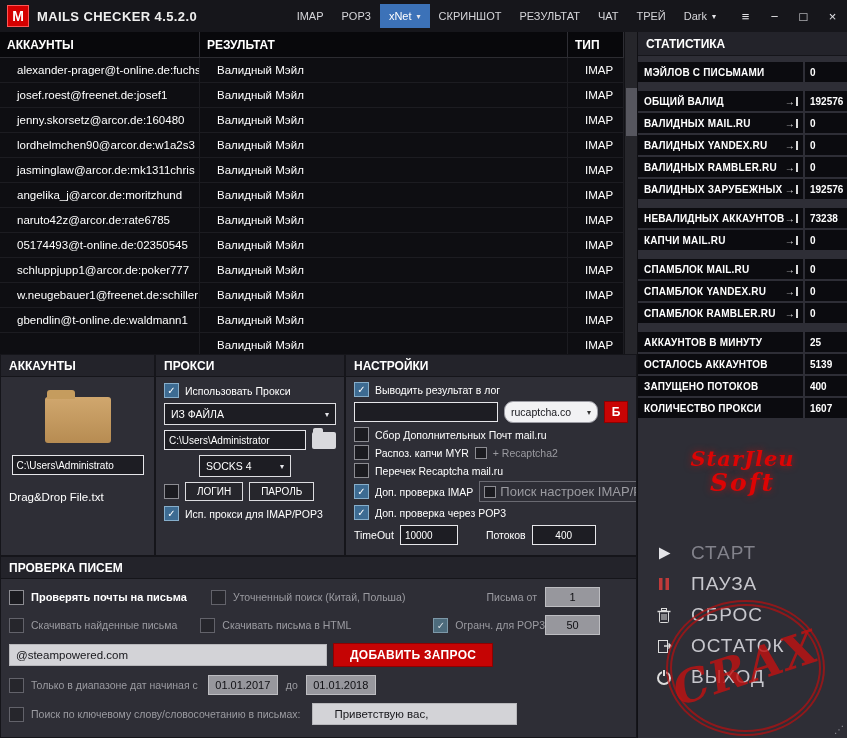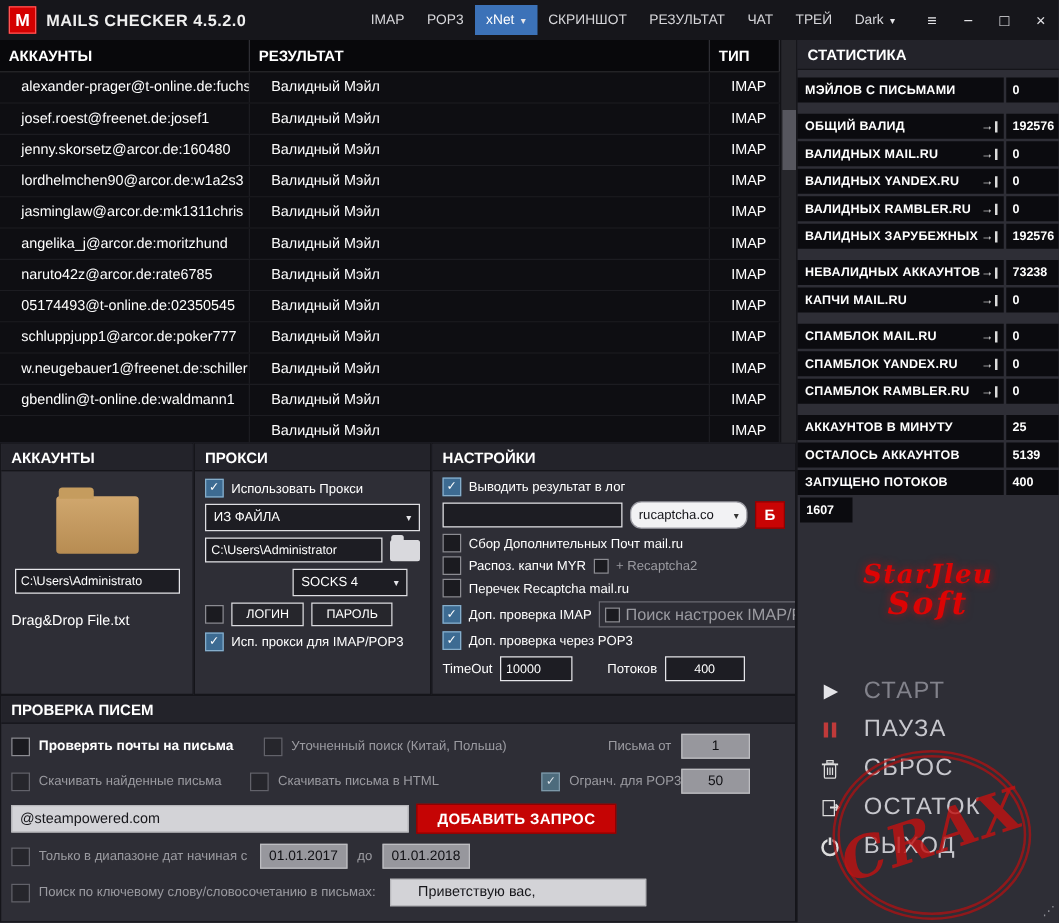--- a/index.html
+++ b/index.html
@@ -261,21 +261,21 @@
           <div class="row">
             <div class="select" style="flex:1;">
               <span>ИЗ ФАЙЛА</span>
               <span class="caret">▾</span>
             </div>
           </div>
           <div class="row">
             <input class="inp-dark" style="flex: 1 1 0%;" value="C:\Users\Administrator">
             <span class="folder-small"></span>
           </div>
-          <div class="row" style="justify-content:flex-end; padding-right:10px;">
+          <div class="row" style="justify-content:center; padding-right:10px;">
             <div class="select" style="width:92px;">
               <span>SOCKS 4</span>
               <span class="caret">▾</span>
             </div>
           </div>
           <div class="row">
             <span class="cb"></span>
             <span class="btn-outline">ЛОГИН</span>
             <span class="btn-outline">ПАРОЛЬ</span>
           </div>
@@ -495,20 +495,23 @@
           </div>
         <div class="sval">5139</div>
       </div>
       <div class="srow">
         <div class="slabel">
             <span>ЗАПУЩЕНО ПОТОКОВ</span>
           </div>
         <div class="sval">400</div>
       </div>
       <div class="srow">
+        <div class="slabel">
+            <span>КОЛИЧЕСТВО ПРОКСИ</span>
+          </div>
         <div class="sval">1607</div>
       </div>
     </div>
 
     <div class="softlogo">
       <div class="l1">StarJleu</div>
       <div class="l2">Soft</div>
     </div>
 
     <div class="actions">

